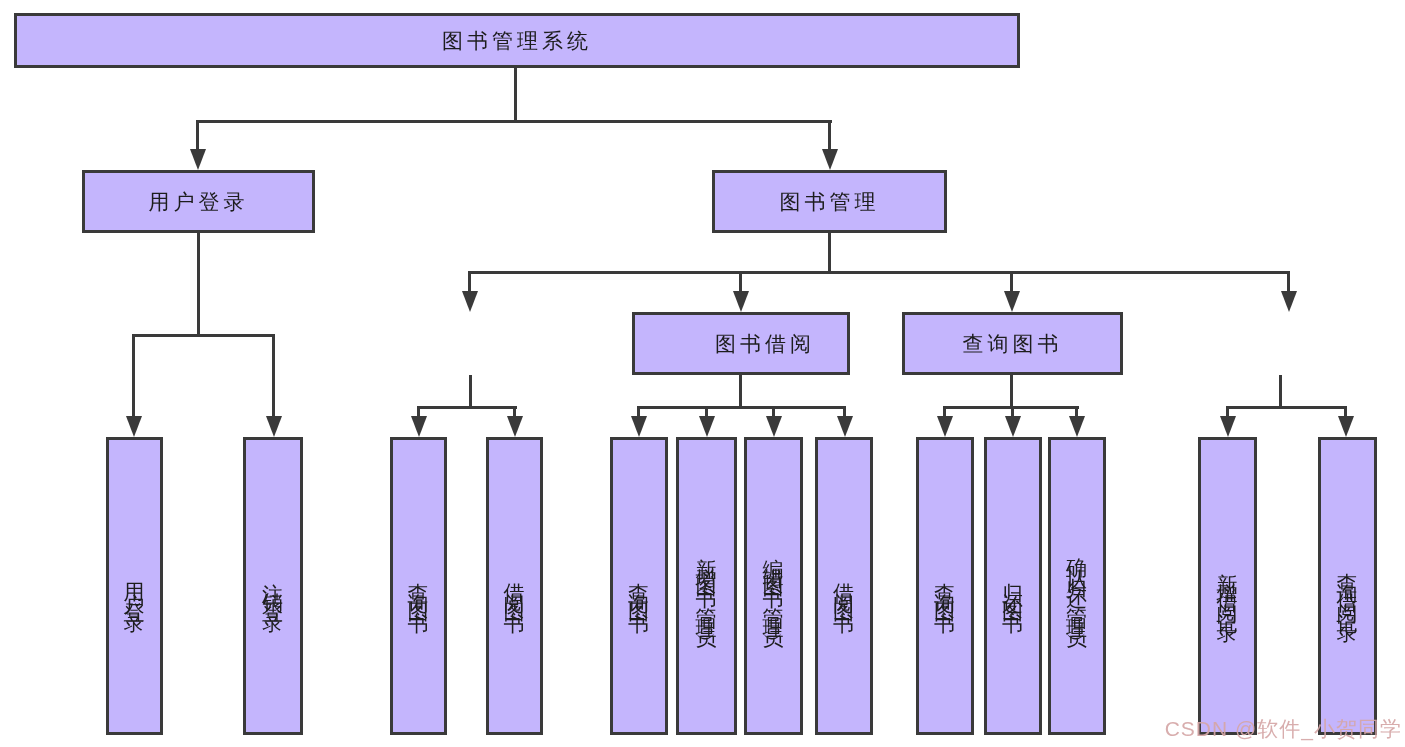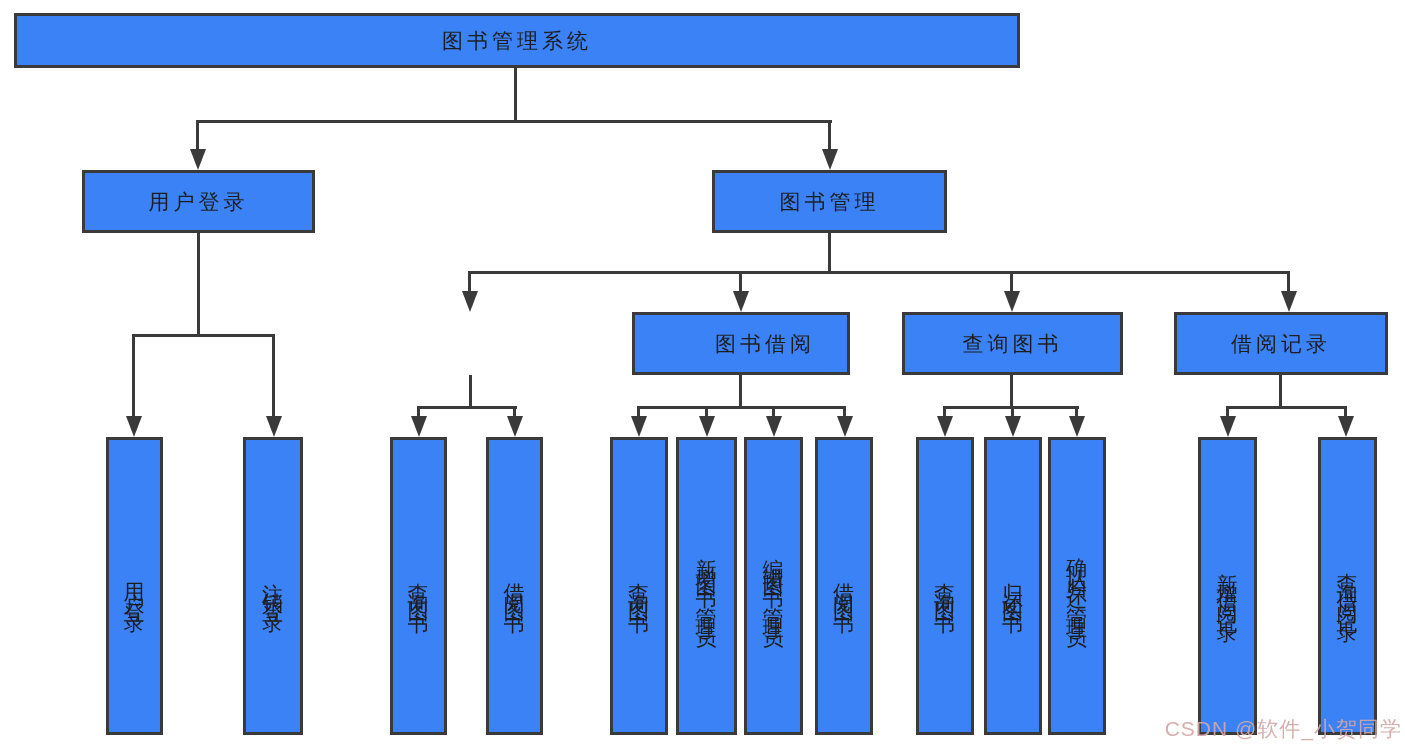--- a/index.html
+++ b/index.html
@@ -12,21 +12,21 @@
     width: 1405px;
     height: 747px;
     background: #ffffff;
     font-family: "Liberation Sans", sans-serif;
     overflow: hidden;
   }
   .box {
     position: absolute;
     box-sizing: border-box;
     border: 3px solid #3a3a3a;
-    background: #3b82f6;
+    background: #c4b5fd;
     display: flex;
     align-items: center;
     justify-content: center;
     color: #1d1d1d;
     font-size: 21px;
     letter-spacing: 4px;
     text-align: center;
     white-space: nowrap;
   }
   .vbox {
@@ -91,21 +91,20 @@
   <div class="arrow" style="left:462px; top:291px;"></div>
   <div class="vline" style="left:739px; top:271px; height:25px;"></div>
   <div class="arrow" style="left:733px; top:291px;"></div>
   <div class="vline" style="left:1010px; top:271px; height:25px;"></div>
   <div class="arrow" style="left:1004px; top:291px;"></div>
   <div class="vline" style="left:1287px; top:271px; height:25px;"></div>
   <div class="arrow" style="left:1281px; top:291px;"></div>
 
   <div class="box" style="left:632px; top:312px; width:218px; height:63px;padding-left:48px;">图书借阅</div>
   <div class="box" style="left:902px; top:312px; width:221px; height:63px;">查询图书</div>
-  <div class="box" style="left:1174px; top:312px; width:214px; height:63px;">借阅记录</div>
 
   <div class="vline" style="left:469px; top:375px; height:34px;"></div>
   <div class="hline" style="left:417px; top:406px; width:100px;"></div>
   <div class="vline" style="left:417px; top:406px; height:14px;"></div>
   <div class="arrow" style="left:411px; top:416px;"></div>
   <div class="vline" style="left:513px; top:406px; height:14px;"></div>
   <div class="arrow" style="left:507px; top:416px;"></div>
 
   <div class="vline" style="left:739px; top:375px; height:34px;"></div>
   <div class="hline" style="left:637px; top:406px; width:209px;"></div>

